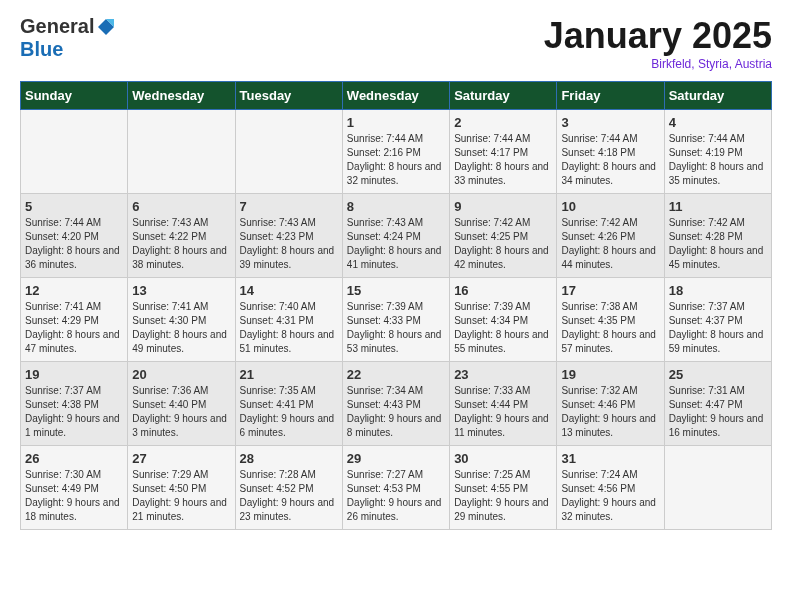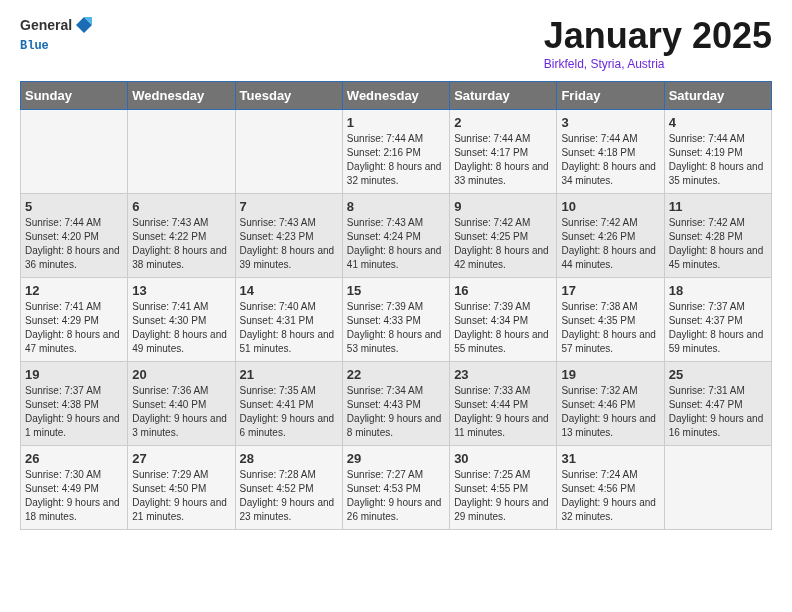--- a/index.html
+++ b/index.html
@@ -1,28 +1,28 @@
 <!DOCTYPE html>
 <html><head>
   <meta charset="utf-8">
   <style>
     * { box-sizing: border-box; margin: 0; padding: 0; }
     body { font-family: Arial, sans-serif; background: #fff; width: 792px; min-height: 612px; }
     .container { padding: 15px 20px; }
     .header { display: flex; justify-content: space-between; align-items: flex-start; margin-bottom: 10px; }
     .logo { display: flex; flex-direction: column; }
     .logo-text { display: flex; align-items: center; }
-    .logo-general { font-size: 14px; font-weight: bold; color: #333; }
-    .logo-blue { font-size: 12px; font-weight: bold; color: #1a6db5; font-family: Liberation Mono, monospace; }
+    .logo-general { font-size: 20px; font-weight: bold; color: #333; }
+    .logo-blue { font-size: 20px; font-weight: bold; color: #1a6db5; }
     .logo-icon { width: 20px; height: 20px; margin-left: 2px; }
-    .title-area { text-align: left; margin-left: 16px; }
+    .title-area { text-align: right; margin-left: 16px; }
     .month-title { font-size: 36px; font-weight: bold; color: #1a1a1a; }
     .location { font-size: 12px; color: #6d28d9; }
     table { width: 100%; border-collapse: collapse; }
-    thead tr { background-color: #737373; }
+    thead tr { background-color: #14532d; }
     thead th { color: white; padding: 6px 4px; font-size: 13px; font-weight: bold; text-align: left; border: 1px solid #2e6db4; }
     tbody tr { border: 1px solid #ccc; }
     tbody td { vertical-align: top; padding: 5px 4px; font-size: 10.5px; color: #333; border: 1px solid #ccc; width: calc(100%/7); min-height: 80px; }
     tbody tr:nth-child(odd) { background-color: #f5f5f5; }
     tbody tr:nth-child(even) { background-color: #e8e8e8; }
     .day-num { font-size: 13px; font-weight: bold; display: block; margin-bottom: 2px; }
     .day-info { font-size: 10px; line-height: 1.4; color: #333; }
     .empty { background-color: inherit; }
   </style>
 </head>

